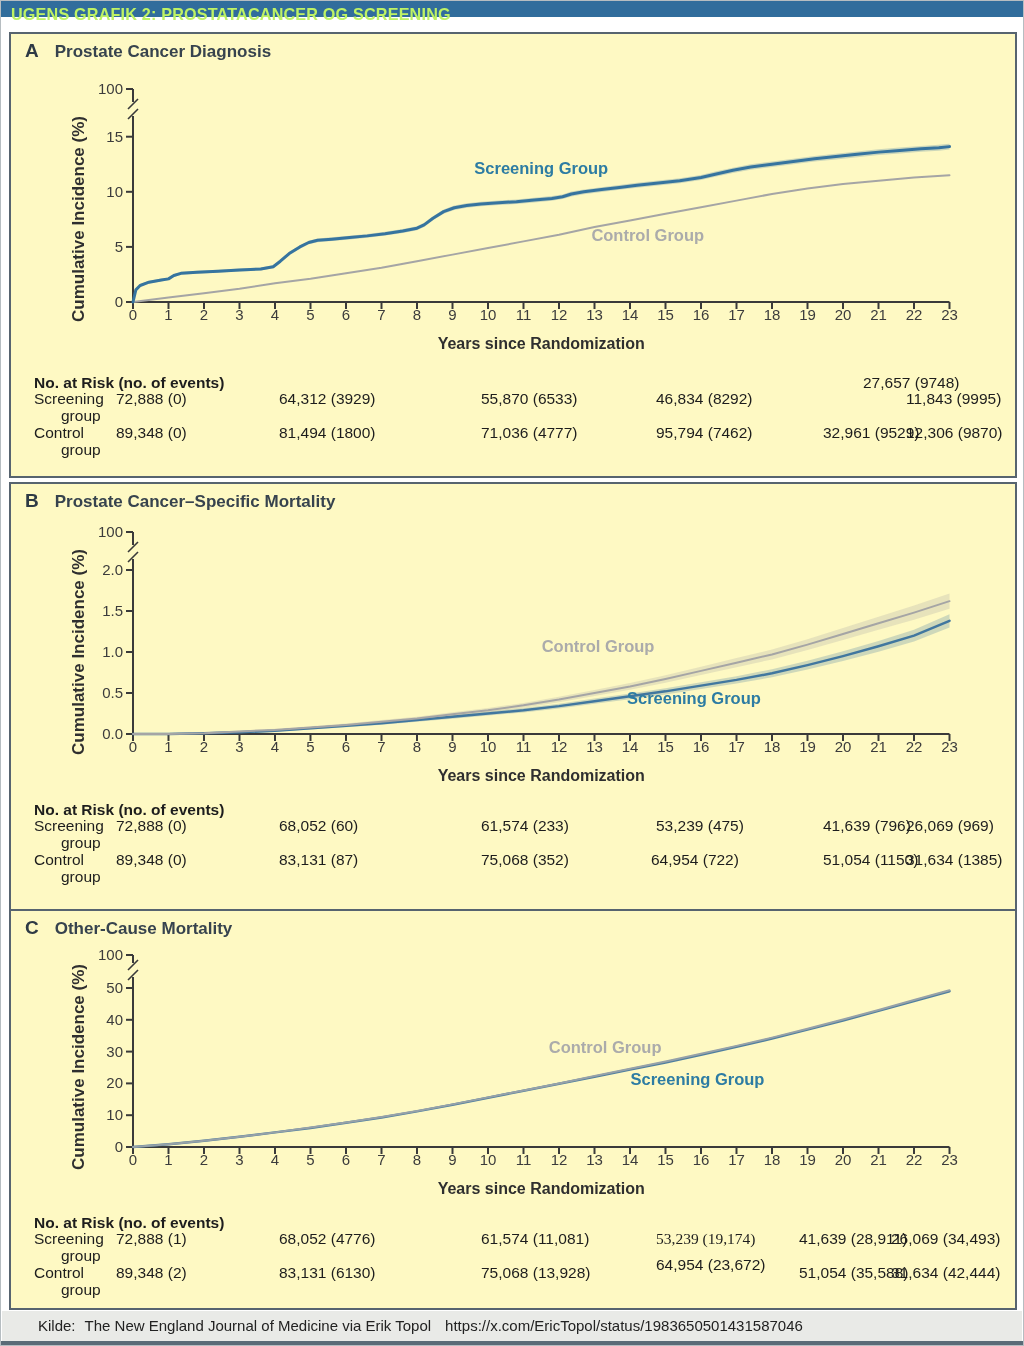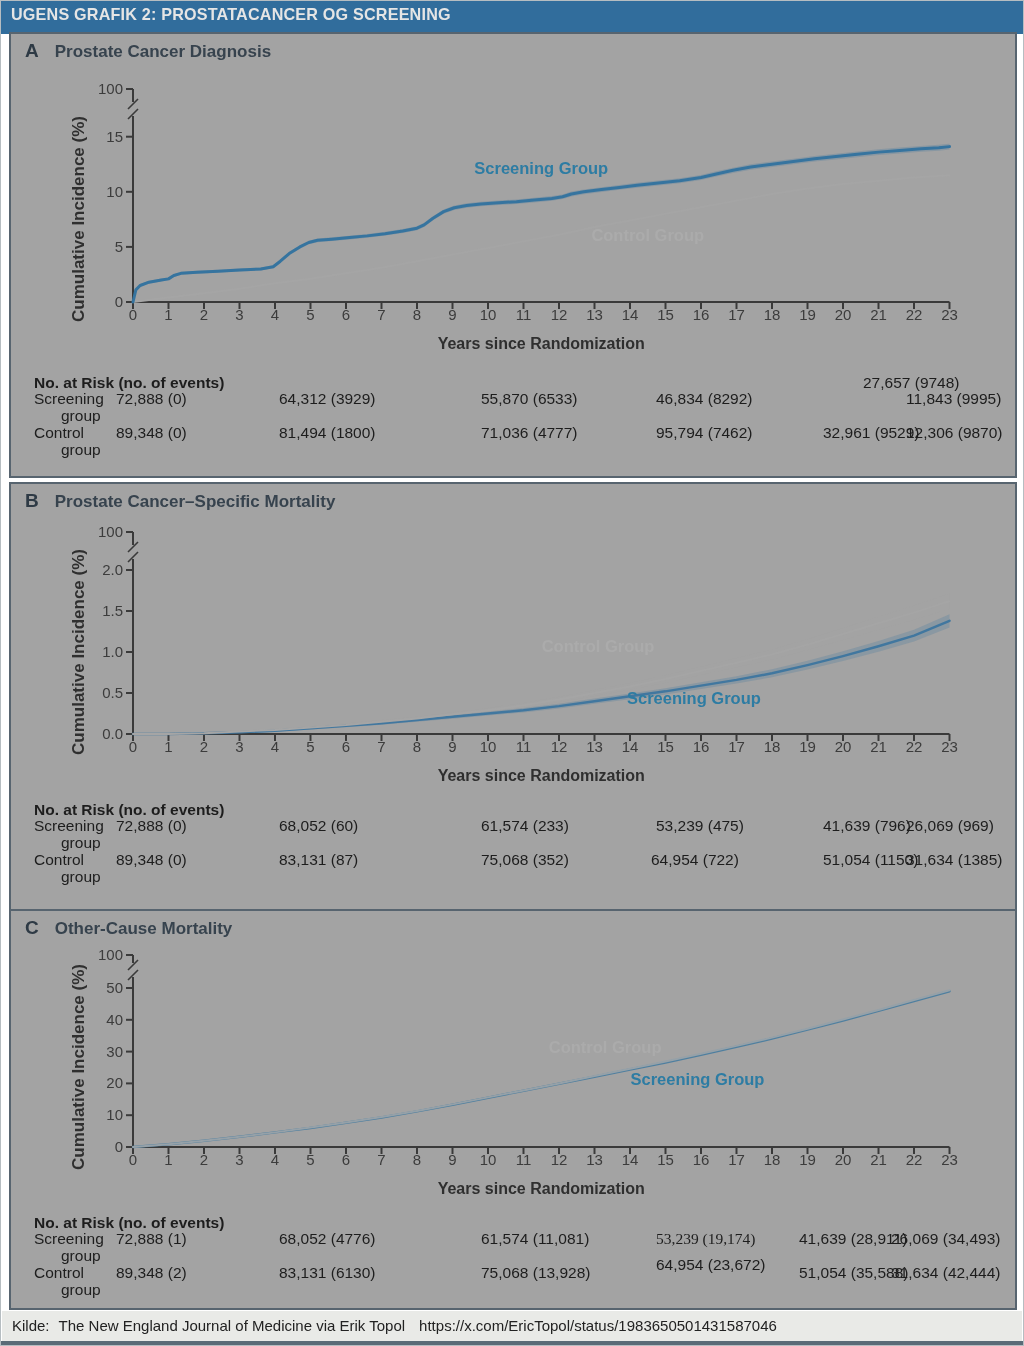--- a/index.html
+++ b/index.html
@@ -1,31 +1,31 @@
 <!DOCTYPE html>
 <html><head>
 <meta charset="utf-8">
 <style>
   html,body{margin:0;padding:0;background:#fff;}
   .page{position:relative;width:1024px;height:1346px;background:#ffffff;border:1px solid #b6bdc1;
         box-sizing:border-box;font-family:"Liberation Sans",sans-serif;overflow:hidden;}
-  .banner{position:absolute;top:0;left:0;right:0;height:33px;background:#316d9c;color:#e5e5e5;}
+  .banner{position:absolute;top:0;left:0;right:0;height:16px;background:#316d9c;color:#bef264;}
   .banner-text{display:inline-block;margin:4px 0 0 10px;font-size:17px;font-weight:bold;
         letter-spacing:.2px;transform:scaleX(.95);transform-origin:0 50%;white-space:nowrap;}
-  .panel{position:absolute;left:8px;width:1008px;background:#a3a3a3;border:2px solid #57646f;box-sizing:border-box;padding-left:32px;}
+  .panel{position:absolute;left:8px;width:1008px;background:#fef9c3;border:2px solid #57646f;box-sizing:border-box;padding-left:32px;}
   .ptitle{position:absolute;top:6px;left:14px;white-space:nowrap;}
   .pletter{font-weight:bold;font-size:19px;color:#2e3a45;}
   .ptext{font-weight:bold;font-size:17px;color:#37434e;margin-left:16px;}
   svg.chart{position:absolute;left:0;overflow:visible;}
   svg.chart text{font-family:"Liberation Sans",sans-serif;}
   .risk{position:absolute;left:0;right:2px;}
   .rt-h{position:absolute;left:23px;top:0;font-weight:bold;font-size:15.5px;color:#1d1d1d;white-space:nowrap;}
   .rt-lab,.rt-cell{position:absolute;font-size:15.5px;color:#1d1d1d;white-space:nowrap;}
   .footer{position:absolute;left:1px;right:1px;top:1310px;height:30px;background:#e9eae7;
-        font-size:15px;color:#222;line-height:30px;white-space:nowrap;}
+        font-size:15px;color:#222;line-height:30px;white-space:nowrap;padding-left:26px;}
   .f-kilde{margin-left:10px;}
   .f-src{margin-left:9px;}
   .f-url{margin-left:14px;}
   .bottombar{position:absolute;left:0;right:0;top:1340px;height:6px;background:#5a6b77;}
 </style>
 </head>
 <body>
 
 <div class="page">
 

